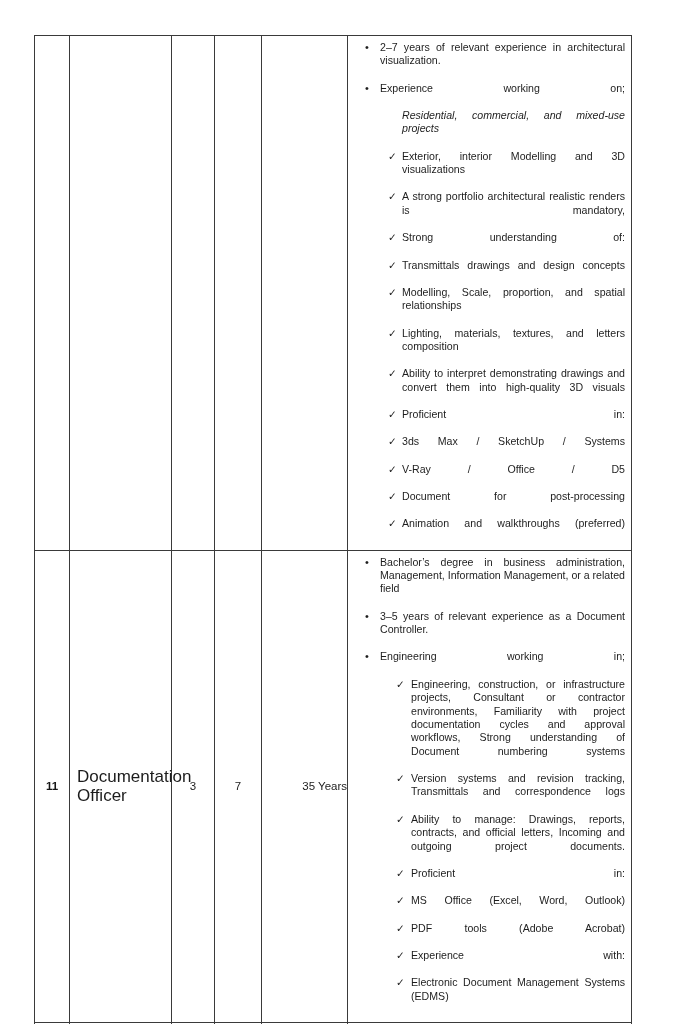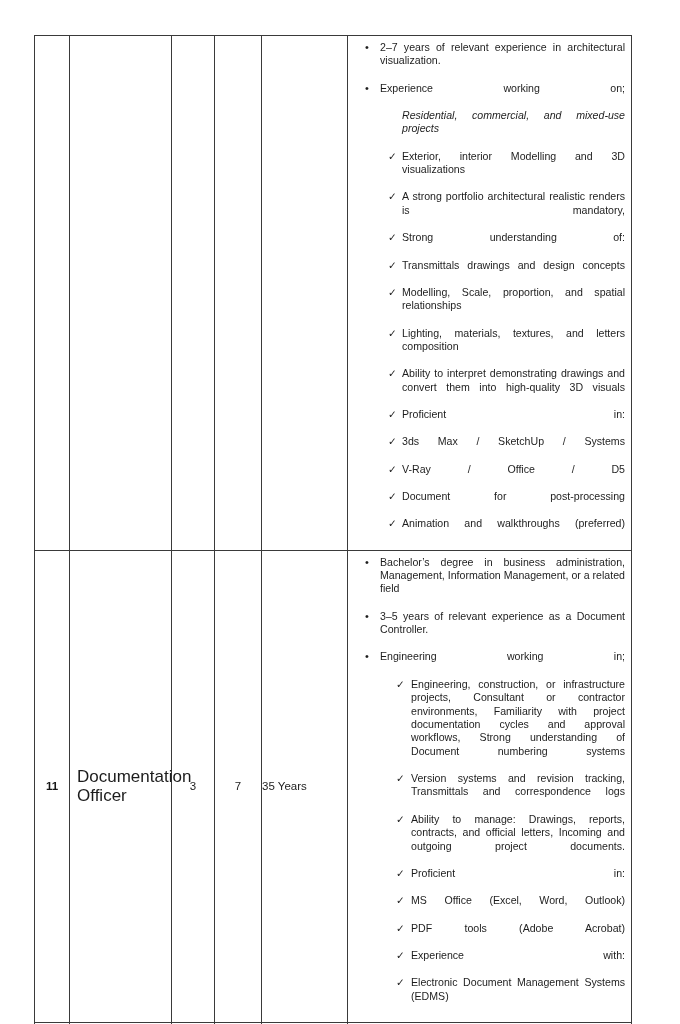--- a/index.html
+++ b/index.html
@@ -62,21 +62,21 @@
     font-size: 17px;
     line-height: 19px;
     color: #1c1c1c;
   }
   .cell-num {
     text-align: center;
     font-size: 11.5px;
     color: #1c1c1c;
   }
   .cell-age {
-    text-align: left;
+    text-align: right;
     font-size: 11.5px;
     color: #1c1c1c;
   }
 
   
   .cell-req {
     vertical-align: top !important;
     padding: 5px 6px 5px 6px !important;
   }
   .req-list {

